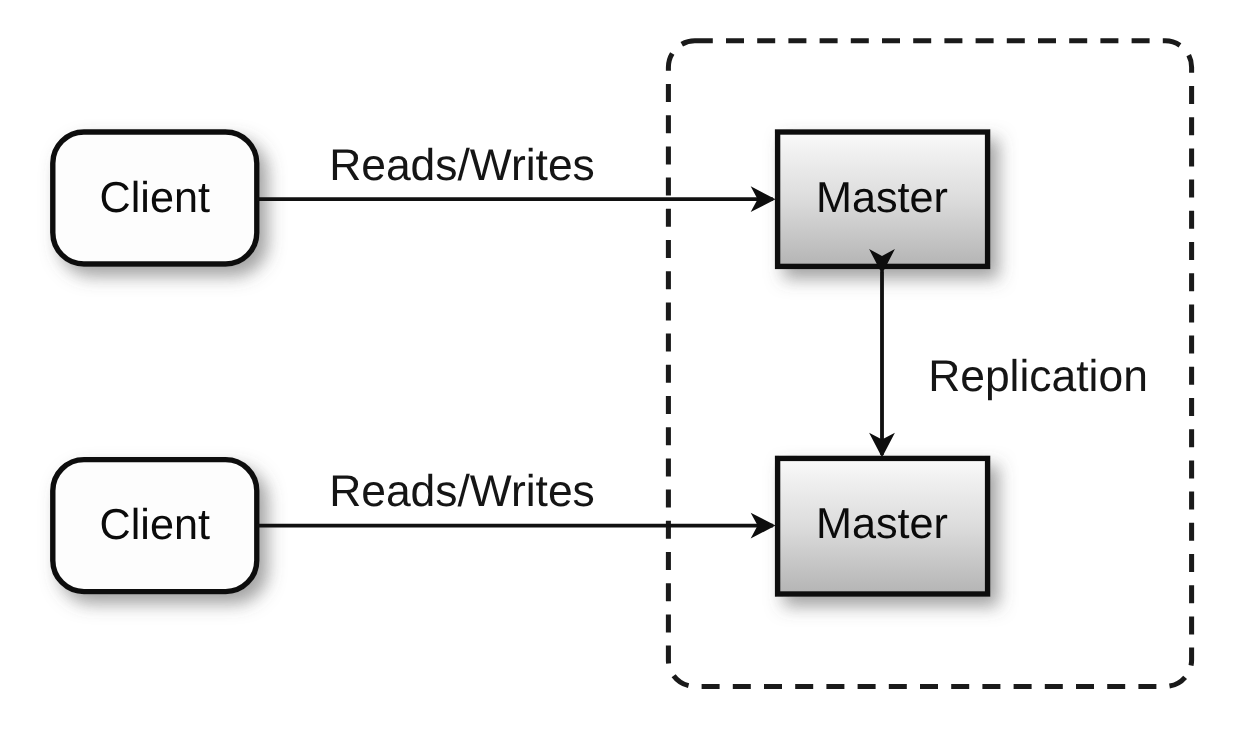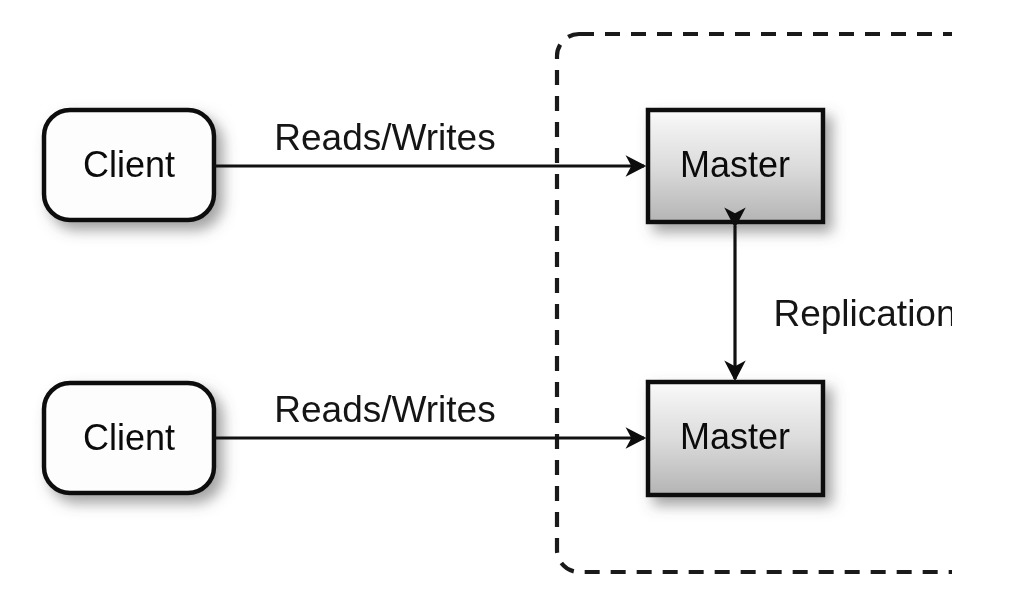--- a/index.html
+++ b/index.html
@@ -9,20 +9,21 @@
   }
   body {
     font-family: "Liberation Sans", sans-serif;
   }
   #canvas {
     position: relative;
     width: 952px;
     height: 610px;
     background: #ffffff;
     overflow: hidden;
+    padding-left: 46px;
   }
   #diagram-svg {
     position: absolute;
     left: 0;
     top: 0;
     width: 1028px;
     height: 610px;
   }
   .node-label {
     font-family: "Liberation Sans", sans-serif;

